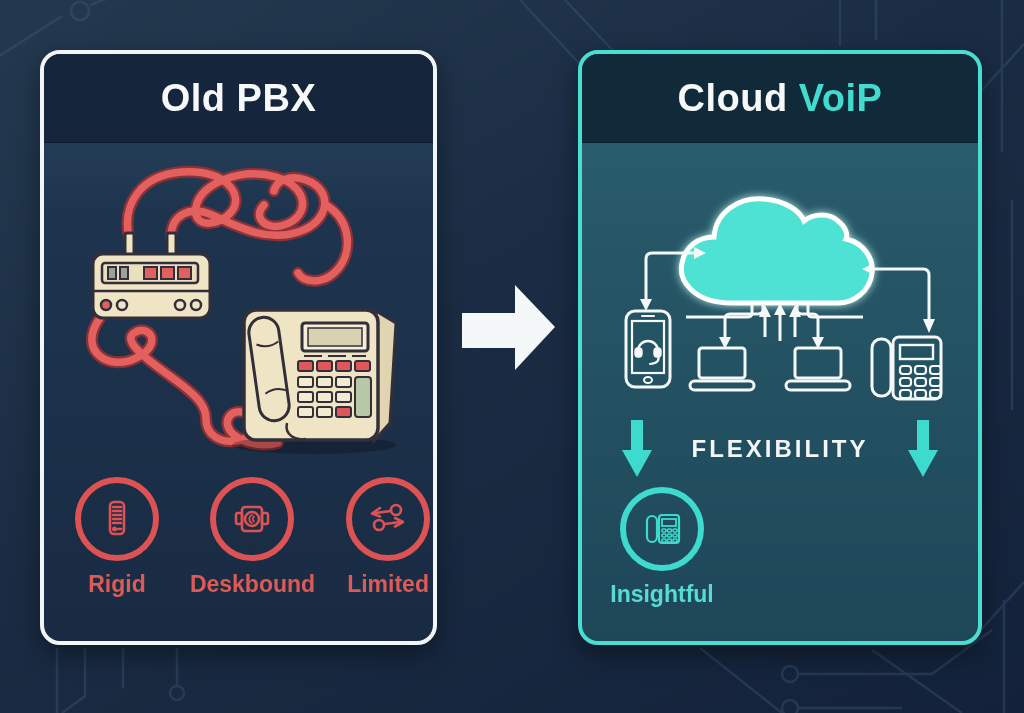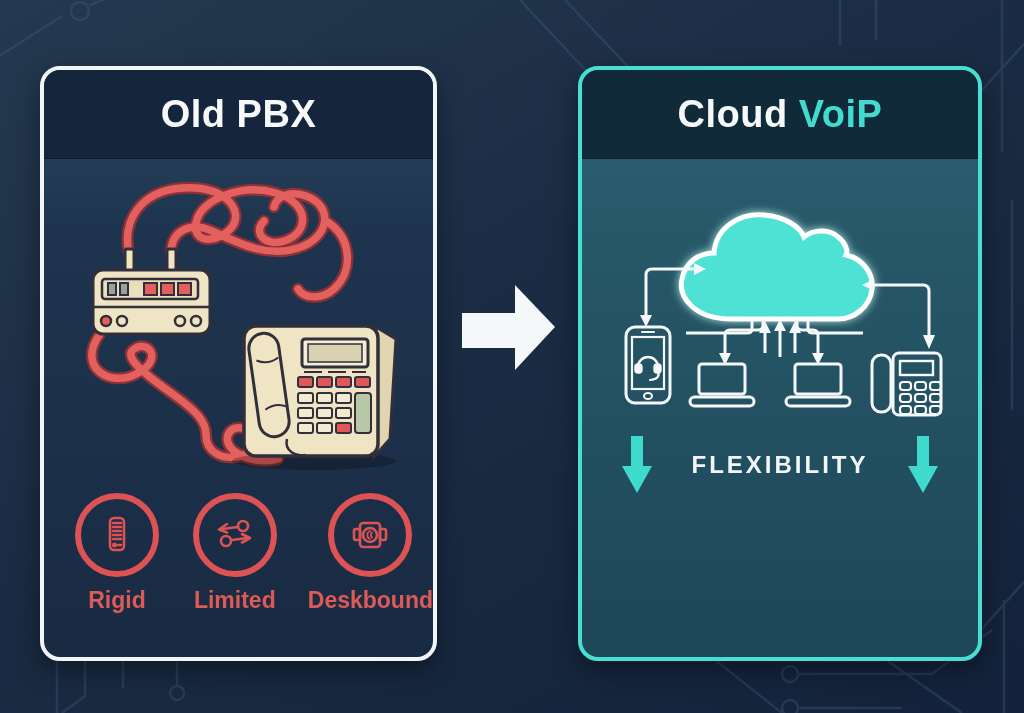--- a/index.html
+++ b/index.html
@@ -2,21 +2,21 @@
 <html><head>
 <meta charset="utf-8">
 <style>
   html,body{margin:0;padding:0;background:#0e1b2c;}
   .stage{
     position:relative;width:1024px;height:713px;overflow:hidden;
     font-family:"Liberation Sans", sans-serif;
     background:linear-gradient(150deg,#24394f 0%,#1a2c43 45%,#13223a 100%);
   }
   .bg-traces{position:absolute;left:0;top:0;width:1024px;height:713px;}
-  .panel{position:absolute;top:66px;height:595px;border-radius:20px;box-sizing:border-box;
+  .panel{position:absolute;top:50px;height:595px;border-radius:20px;box-sizing:border-box;
          box-shadow:0 10px 26px rgba(0,0,0,.38);overflow:hidden;display:flex;flex-direction:column;}
   .panel-left{left:40px;width:397px;border:4px solid #f2f5f7;background:linear-gradient(180deg,#2a465f 0%,#1e344e 28%,#192b43 100%);}
   .panel-right{left:578px;width:404px;border:4px solid #49ded3;background:linear-gradient(180deg,#2c6173 0%,#265767 32%,#1e4758 100%);}
   .panel-header{height:88px;display:flex;align-items:center;justify-content:center;flex:0 0 auto;}
   .panel-left .panel-header{background:#15253b;border-bottom:1px solid #0e1a2b;}
   .panel-right .panel-header{background:#112a39;border-bottom:1px solid #0c202d;}
   .panel-title{font-size:38px;font-weight:700;color:#f6f8fa;letter-spacing:.5px;}
   .accent{color:#41dccf;}
   .panel-body{flex:1;display:flex;flex-direction:column;align-items:center;}
   .illustration{display:block;margin-top:2px;}
@@ -144,42 +144,42 @@
               <rect x="15" y="5" width="14" height="32" rx="4"></rect>
               <path d="M 18 10 H 26 M 18 14 H 26 M 18 18 H 26 M 18 22 H 26 M 18 26 H 26"></path>
               <circle cx="19.5" cy="32" r="1.2" fill="#dd5252"></circle>
                 <path d="M 23 32 H 26"></path>
             </svg>
           </div>
           <div class="feature-label red-label">Rigid</div>
         </div>
         <div class="feature">
           <div class="feature-circle red-ring">
+            <svg width="44" height="44" viewBox="0 0 44 44" fill="none" stroke="#dd5252" stroke-width="2.6" stroke-linecap="round">
+              <rect x="12" y="10" width="20" height="24" rx="3"></rect>
+              <rect x="6" y="16" width="6" height="11" rx="2"></rect>
+              <rect x="32" y="16" width="6" height="11" rx="2"></rect>
+              <circle cx="22" cy="22" r="7"></circle>
+              <path d="M 22 18 C 18.5 19 18.5 25 22 26 M 24 19.5 a 3.2 3.2 0 0 0 0 5" stroke-width="1.8"></path>
+            </svg>
+          </div>
+          <div class="feature-label red-label">Deskbound</div>
+        </div>
+        <div class="feature">
+          <div class="feature-circle red-ring">
             <svg width="44" height="44" viewBox="0 0 44 44" fill="none" stroke="#dd5252" stroke-width="2.6" stroke-linecap="round" stroke-linejoin="round">
               <circle cx="30" cy="13" r="5"></circle>
                 <circle cx="13" cy="28" r="5"></circle>
               <path d="M 9 16 L 25 14"></path>
                 <path d="M 14 11 L 6 16.5 L 14 19.5"></path>
               <path d="M 19 27 L 34 25"></path>
                 <path d="M 29 21 L 37 25 L 29 29.5"></path>
             </svg>
           </div>
           <div class="feature-label red-label">Limited</div>
-        </div>
-        <div class="feature">
-          <div class="feature-circle red-ring">
-            <svg width="44" height="44" viewBox="0 0 44 44" fill="none" stroke="#dd5252" stroke-width="2.6" stroke-linecap="round">
-              <rect x="12" y="10" width="20" height="24" rx="3"></rect>
-              <rect x="6" y="16" width="6" height="11" rx="2"></rect>
-              <rect x="32" y="16" width="6" height="11" rx="2"></rect>
-              <circle cx="22" cy="22" r="7"></circle>
-              <path d="M 22 18 C 18.5 19 18.5 25 22 26 M 24 19.5 a 3.2 3.2 0 0 0 0 5" stroke-width="1.8"></path>
-            </svg>
-          </div>
-          <div class="feature-label red-label">Deskbound</div>
         </div>
       </div>
     </div>
   </div>
 
   <svg class="center-arrow" width="110" height="96" viewBox="0 0 110 96">
     <polygon points="12,35 65,35 65,7 105,49 65,92 65,70 12,70" fill="#f5f8f9"></polygon>
   </svg>
 
   <div class="panel panel-right">
@@ -266,16 +266,37 @@
           </div>
         <div class="flex-word">FLEXIBILITY</div>
         <div class="down-arrow-cell">
             <svg width="32" height="58" viewBox="0 0 32 58">
               <polygon points="10,0 22,0 22,30 31,30 16,57 1,30 10,30" fill="#3edacd"></polygon>
             </svg>
           </div>
       </div>
 
       <div class="features" style="margin-top:6px;">
+        <div class="feature">
+          <div class="feature-circle teal-ring">
+            <svg width="44" height="44" viewBox="0 0 44 44" fill="none" stroke="#3edacd" stroke-width="2.2" stroke-linecap="round">
+              <rect x="7" y="9" width="10" height="26" rx="5"></rect>
+              <rect x="19" y="8" width="20" height="28" rx="3"></rect>
+              <rect x="22" y="12" width="14" height="7" stroke-width="1.8"></rect>
+              <g stroke-width="1.6">
+                <rect x="22" y="22" width="4" height="3" rx="1"></rect>
+                  <rect x="27.5" y="22" width="4" height="3" rx="1"></rect>
+                  <rect x="33" y="22" width="4" height="3" rx="1"></rect>
+                <rect x="22" y="27" width="4" height="3" rx="1"></rect>
+                  <rect x="27.5" y="27" width="4" height="3" rx="1"></rect>
+                  <rect x="33" y="27" width="4" height="3" rx="1"></rect>
+                <rect x="22" y="32" width="4" height="3" rx="1"></rect>
+                  <rect x="27.5" y="32" width="4" height="3" rx="1"></rect>
+                  <rect x="33" y="32" width="4" height="3" rx="1"></rect>
+              </g>
+            </svg>
+          </div>
+          <div class="feature-label teal-label">Insightful</div>
+        </div>
       </div>
     </div>
   </div>
 </div>
 
 </body></html>

